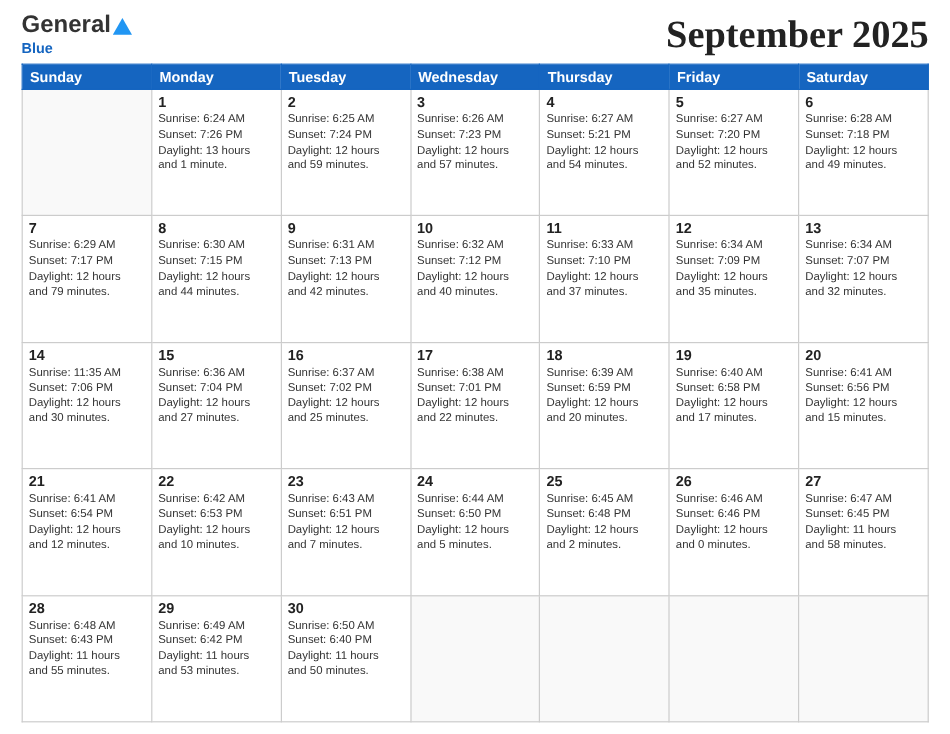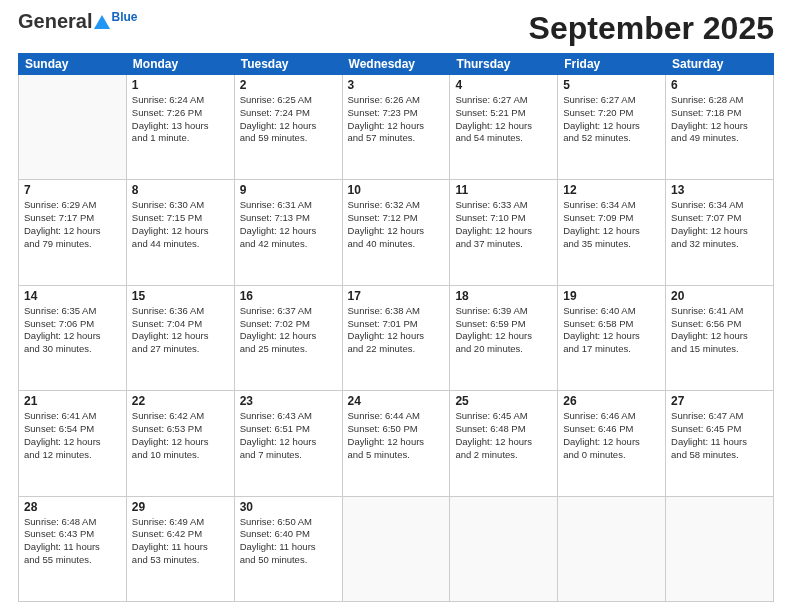--- a/index.html
+++ b/index.html
@@ -18,20 +18,21 @@
       padding: 10px 18px 10px 18px;
     }
     .header {
       display: flex;
       justify-content: space-between;
       align-items: flex-start;
       margin-bottom: 6px;
     }
     .logo {
       display: flex;
+      flex-direction: column;
       align-items: flex-start;
     }
     .logo-row {
       display: flex;
       align-items: center;
     }
     .logo-general {
       font-size: 20px;
       font-weight: bold;
       color: #333;
@@ -46,20 +47,21 @@
       height: 18px;
       margin-left: 1px;
     }
     .title-block {
       text-align: right;
     }
     .title-month {
       font-size: 32px;
       font-weight: bold;
       color: #222;
+      font-family: Liberation Serif, serif;
     }
     .title-location {
       font-size: 15px;
       color: #444;
     }
     .calendar {
       border-collapse: collapse;
       width: 100%;
       flex: 1;
       font-size: 10px;
@@ -248,21 +250,21 @@
               <div>Sunset: 7:07 PM</div>
               <div>Daylight: 12 hours</div>
               <div>and 32 minutes.</div>
             </div>
           </td>
         </tr>
         <tr>
           <td>
             <div class="day-number">14</div>
             <div class="day-info">
-              <div>Sunrise: 6:35 AM</div>
+              <div>Sunrise: 11:35 AM</div>
               <div>Sunset: 7:06 PM</div>
               <div>Daylight: 12 hours</div>
               <div>and 30 minutes.</div>
             </div>
           </td>
           <td>
             <div class="day-number">15</div>
             <div class="day-info">
               <div>Sunrise: 6:36 AM</div>
               <div>Sunset: 7:04 PM</div>

